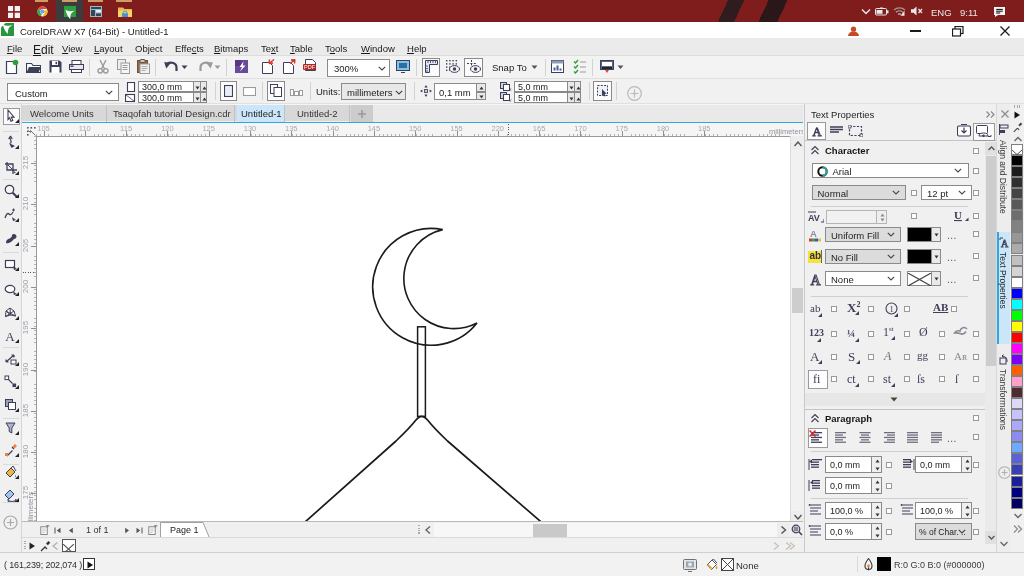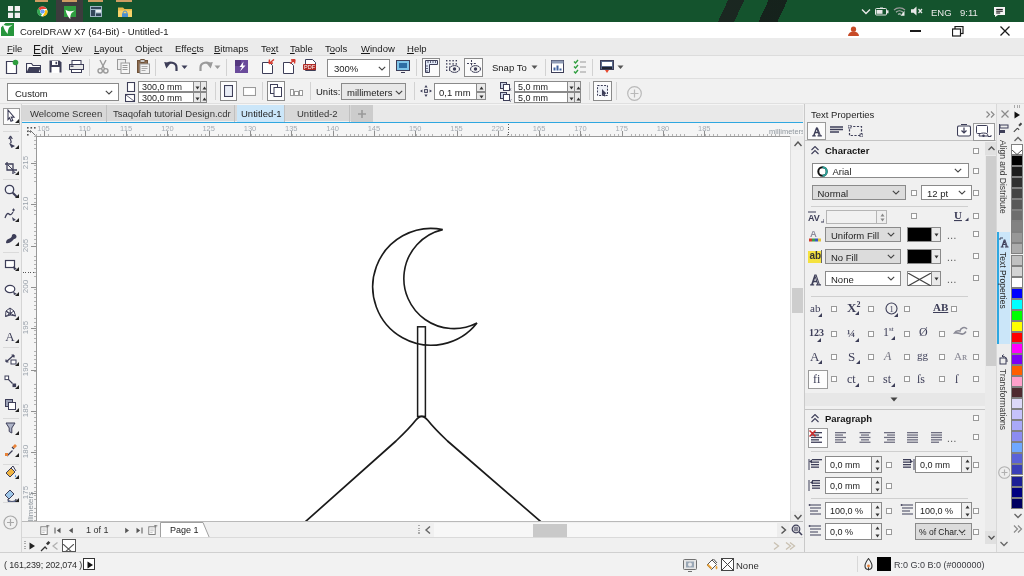--- a/index.html
+++ b/index.html
@@ -3,21 +3,21 @@
 <style>
 *{margin:0;padding:0;box-sizing:border-box;}
 html,body{width:1024px;height:576px;overflow:hidden;background:#f0f0f0;
  font-family:"Liberation Sans",sans-serif;-webkit-font-smoothing:antialiased;}
 .abs{position:absolute;}
 u{text-decoration:underline;text-underline-offset:1px;}
 </style></head>
 <body>
 <div class="abs" style="left:0;top:0;width:1024px;height:576px;">
 
-<div class="abs" style="left:0;top:0;width:1024px;height:22px;background:#14532d;overflow:hidden;">
+<div class="abs" style="left:0;top:0;width:1024px;height:22px;background:#7f1d1d;overflow:hidden;">
  <div class="abs" style="left:620px;top:0;width:260px;height:22px;background:linear-gradient(115deg,transparent 40%,#1c1c1e 40%,#1c1c1e 46%,transparent 46%,transparent 55%,#161618 55%,#161618 62%,transparent 62%);opacity:.8;"></div>
  <div class="abs" style="left:56px;top:0;width:27px;height:22px;background:#3c3c3d;"></div>
  <svg class="abs" style="left:8px;top:6px;" width="12" height="12">
         <rect x="0" y="0" width="5.1" height="5.1" fill="#f2f2f2"></rect>
         <rect x="6.7" y="0" width="5.3" height="5.1" fill="#f2f2f2"></rect>
         <rect x="0" y="6.7" width="5.1" height="5.3" fill="#f2f2f2"></rect>
         <rect x="6.7" y="6.7" width="5.3" height="5.3" fill="#f2f2f2"></rect>
       </svg>
  <div class="abs" style="left:35px;top:0px;width:13px;height:2px;background:#cf9d63;"></div>
  <div class="abs" style="left:62px;top:0px;width:15px;height:2px;background:#cf9d63;"></div>
@@ -516,21 +516,21 @@
       <div class="abs" style="left:3px;top:314px;width:16px;height:1px;background:#dadada;"></div>
       <div class="abs" style="left:3px;top:360px;width:16px;height:1px;background:#dadada;"></div>
       <div class="abs" style="left:3px;top:398px;width:16px;height:1px;background:#dadada;"></div>
       <svg class="abs" style="left:3px;top:411px;" width="15" height="15">
         <circle cx="7.5" cy="7.5" r="6.5" fill="none" stroke="#a8a8a8" stroke-width="1.2"></circle>
         <path d="M7.5 4 v7 M4 7.5 h7" stroke="#a8a8a8" stroke-width="1.2"></path>
       </svg>
     </div>
     <div class="abs" style="left:22px;top:104px;width:781px;height:16.5px;background:#d8d8d8;border-top:1px solid #f5f5f5;">
 <div class="abs" style="left:0;top:0;width:85px;height:16.5px;border-right:1px solid #c0c0c0;">
-        <div class="abs" style="left:8px;top:3px;font-size:9.5px;color:#333;">Welcome Screen</div>
+        <div class="abs" style="left:8px;top:3px;font-size:9.5px;color:#333;">Welcome Units</div>
       </div>
 <div class="abs" style="left:86px;top:0;width:127px;height:16.5px;border-right:1px solid #c0c0c0;">
         <div class="abs" style="left:5px;top:3px;font-size:9.5px;color:#333;">Tsaqofah tutorial Design.cdr</div>
       </div>
 <div class="abs" style="left:215px;top:0;width:48px;height:30px;background:#cbe6f9;border-right:1px solid #c0c0c0;">
         <div class="abs" style="left:4px;top:3px;font-size:9.5px;color:#222;">Untitled-1</div>
       </div>
 <div class="abs" style="left:264px;top:0;width:64px;height:16.5px;border-right:1px solid #c0c0c0;">
         <div class="abs" style="left:11px;top:3px;font-size:9.5px;color:#333;">Untitled-2</div>
       </div>

